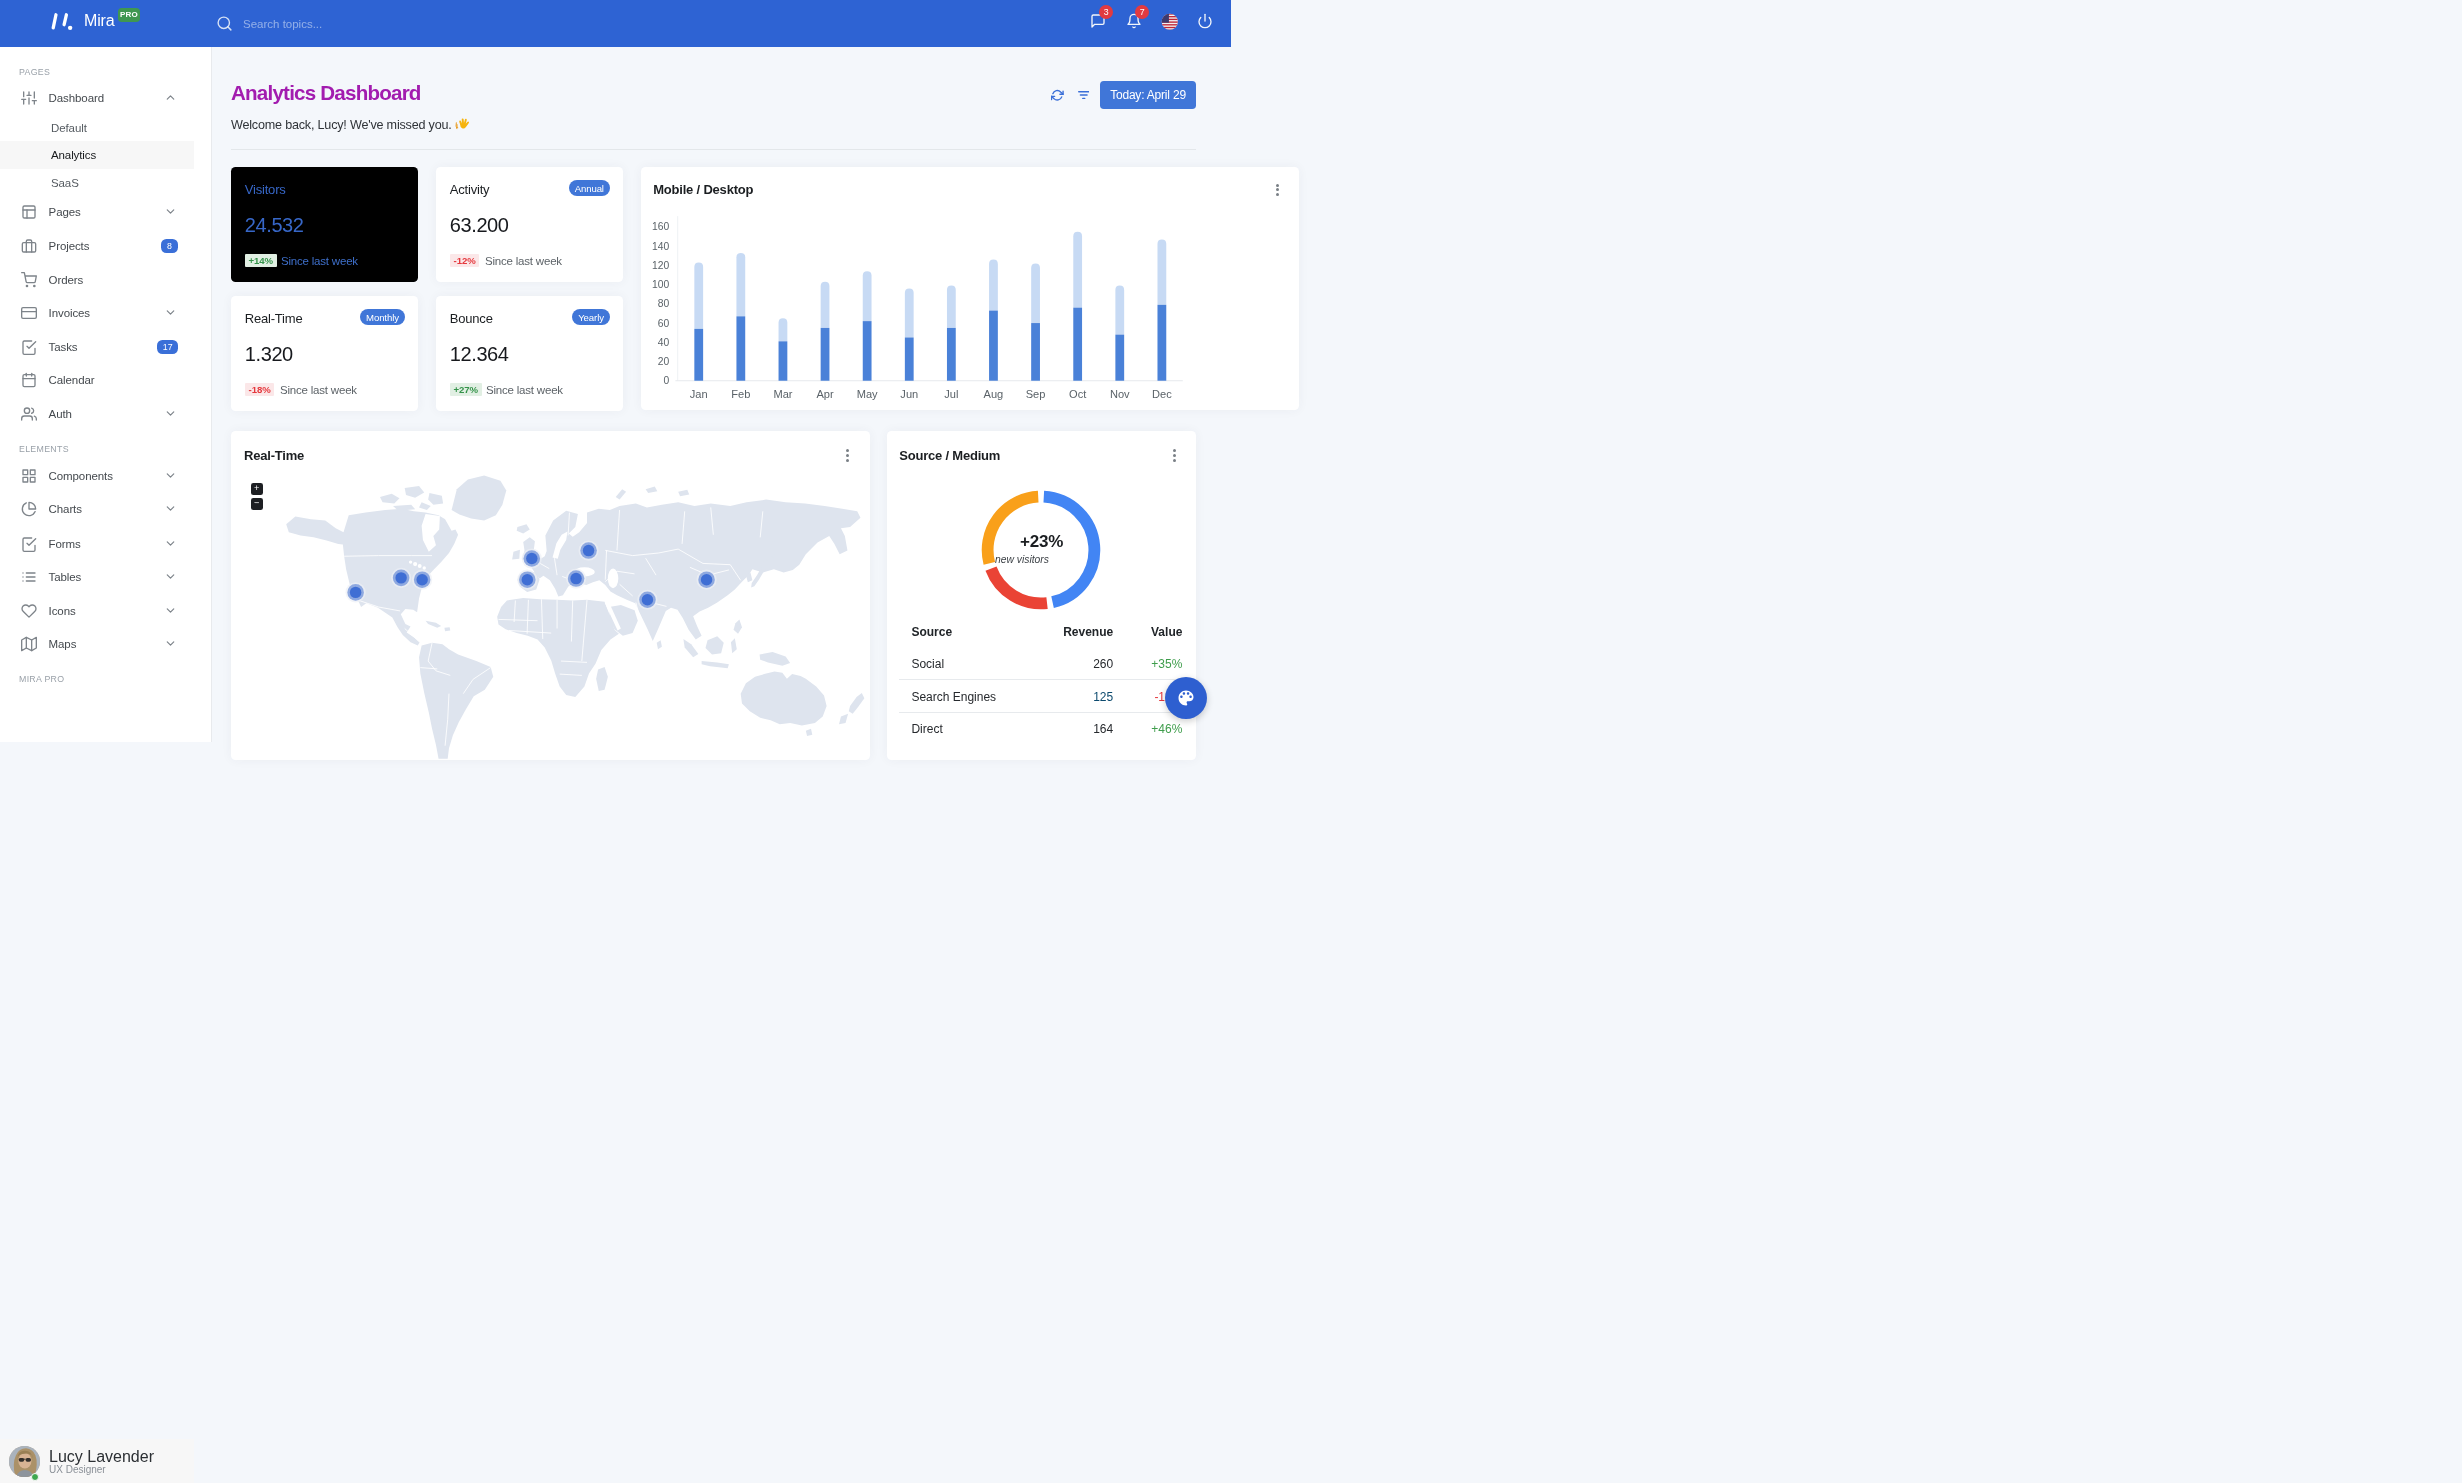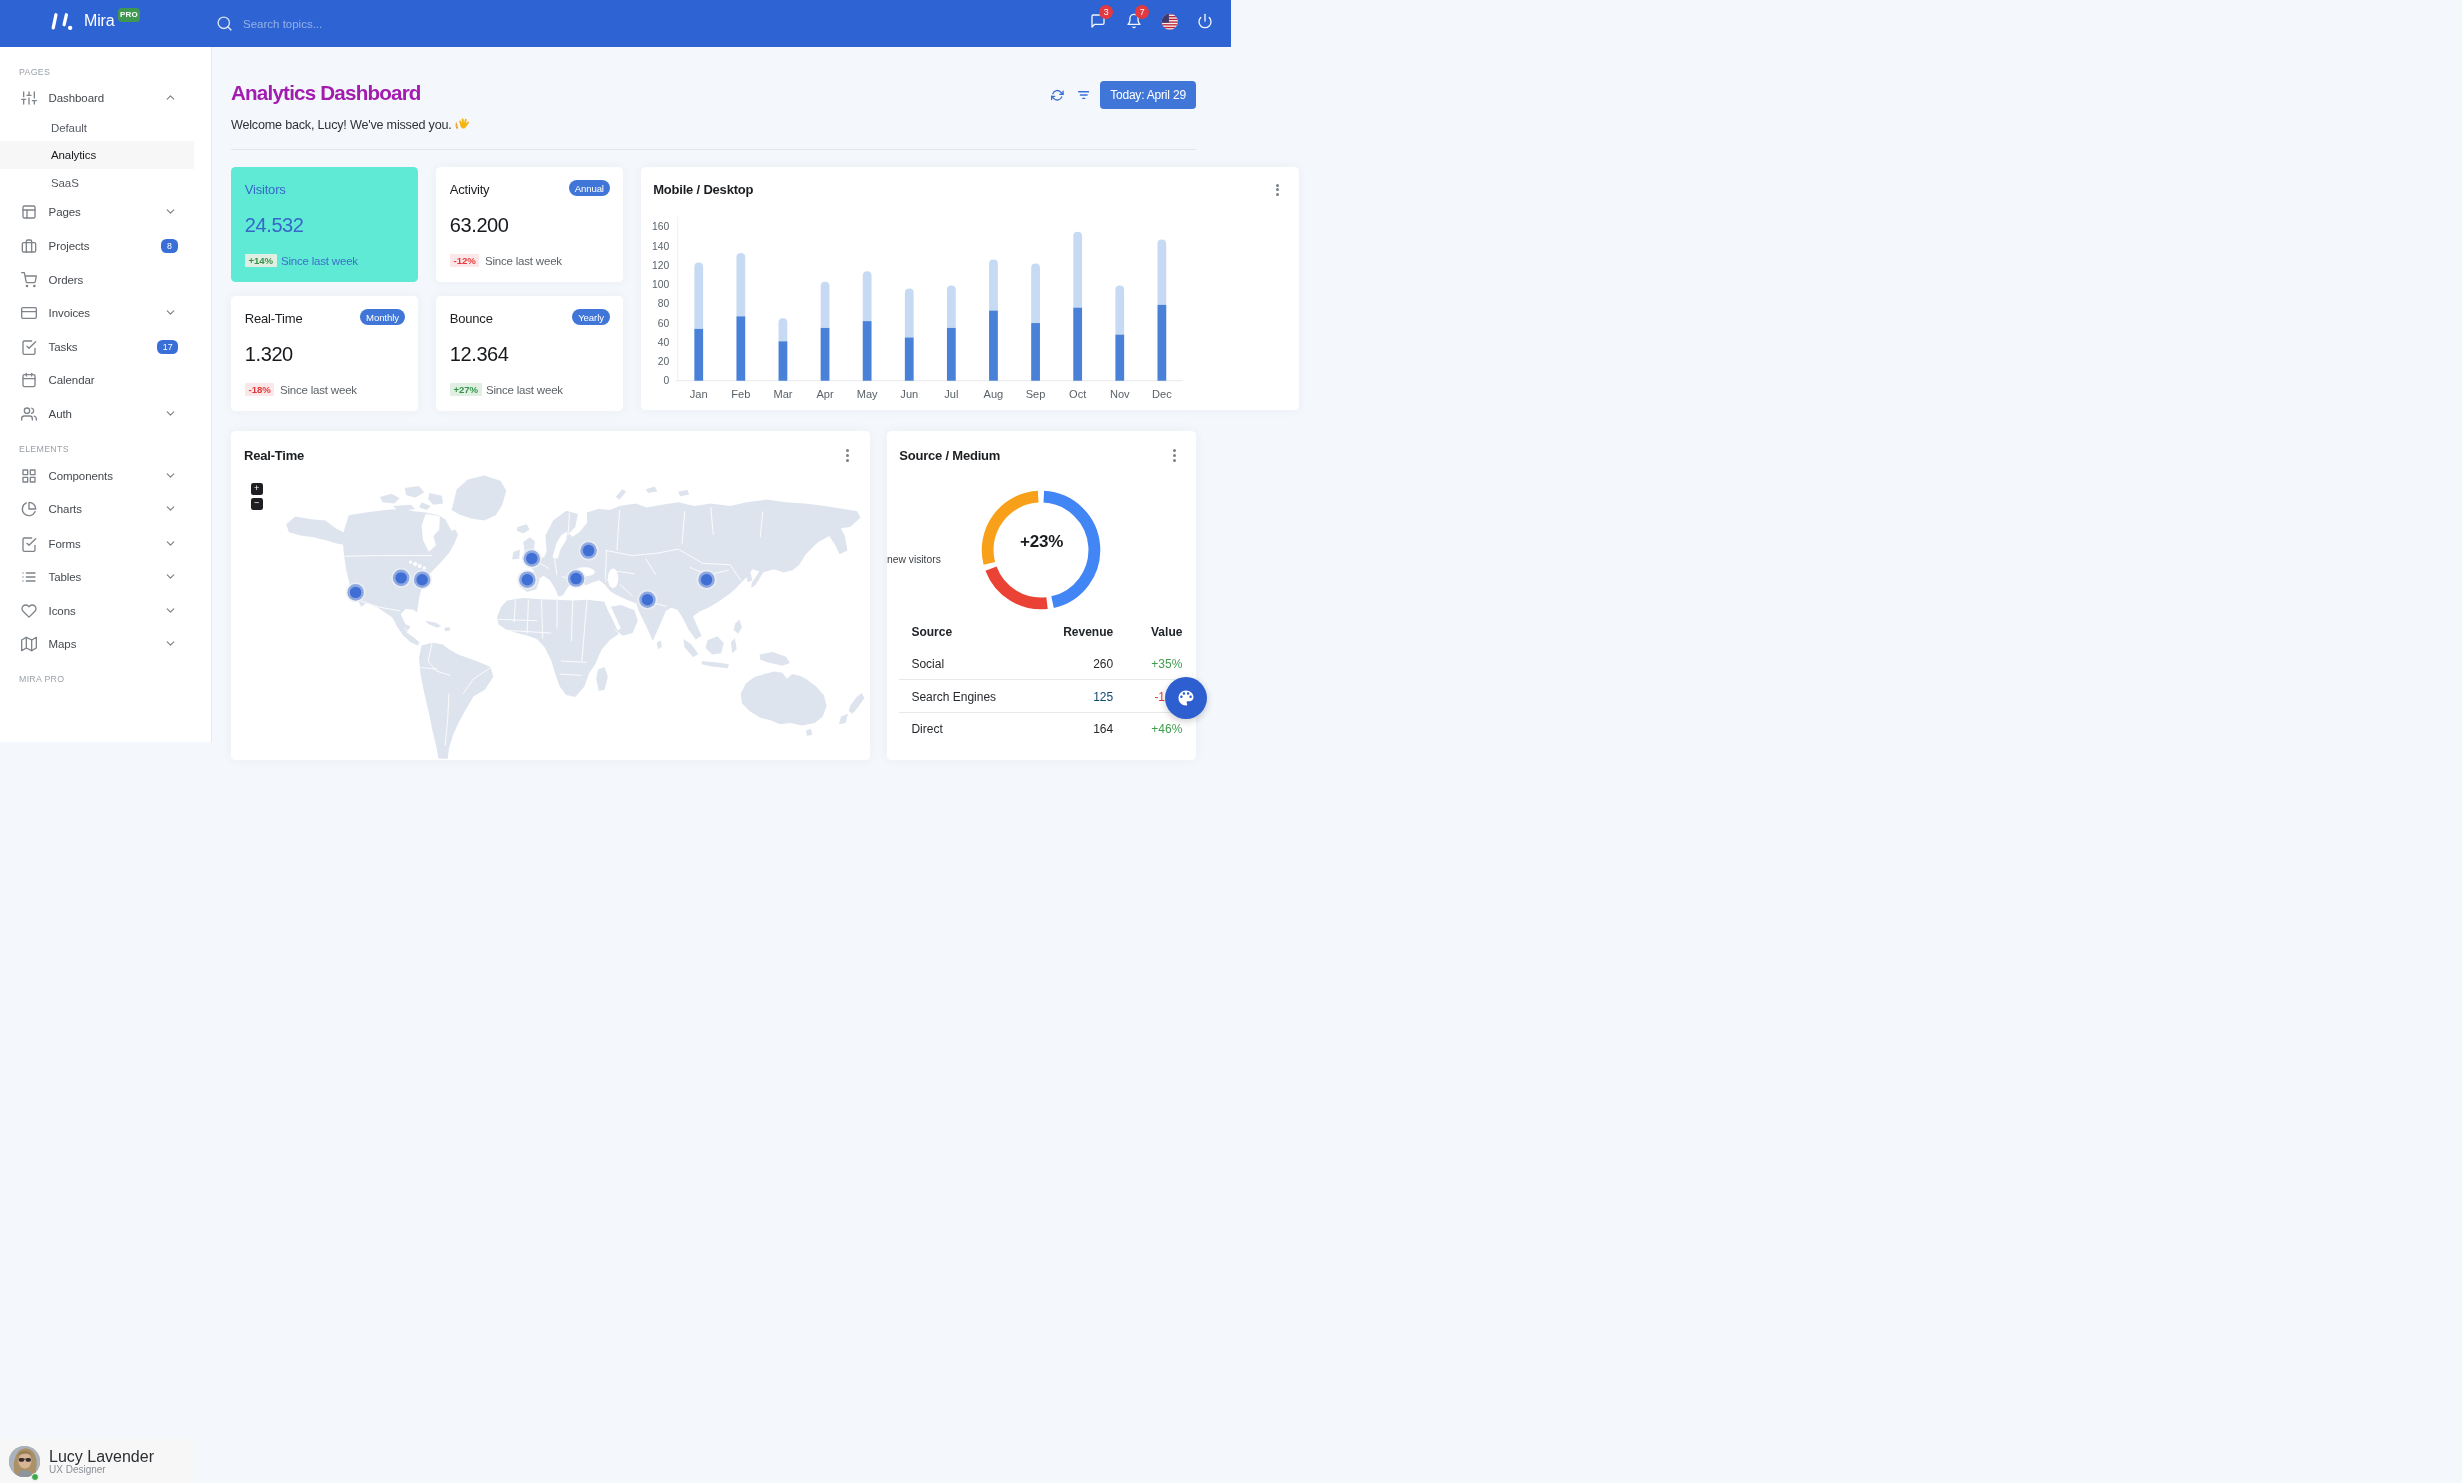--- a/index.html
+++ b/index.html
@@ -331,21 +331,21 @@
         <path d="M3.51 9a9 9 0 0 1 14.85-3.36L23 10M1 14l4.64 4.36A9 9 0 0 0 20.49 15"></path>
       </svg>
     <svg width="11.5" height="8.4" viewBox="0 0 15 11" style="margin-right:10.7px">
       <rect x="0" y="0" width="15" height="1.9" rx="0.95" fill="#3a6fd8"></rect>
       <rect x="2.2" y="4.4" width="10.6" height="1.9" rx="0.95" fill="#3a6fd8"></rect>
       <rect x="5.3" y="8.8" width="4.4" height="1.9" rx="0.95" fill="#3a6fd8"></rect>
     </svg>
     <div class="btn-today">Today: April 29</div>
   </div>
 
-  <div class="card" style="left:37px;top:120px;width:187px;height:115px;background:#5eead4;box-shadow:none;">
+  <div class="card" style="left:37px;top:120px;width:187px;height:115px;background:#000000;box-shadow:none;">
     <div class="card-title" style="position:absolute;left:13.8px;top:14.5px;color:#3767c8;font-weight:normal;">Visitors</div>
     <div class="stat-num" style="position:absolute;left:13.8px;top:47px;color:#3767c8;">24.532</div>
     <div style="position:absolute;left:13.8px;top:86px;"><span class="chip g">+14%</span></div>
     <div class="since" style="position:absolute;left:50px;top:88px;color:#3e6fca;">Since last week</div>
   </div>
   <div class="card" style="left:242px;top:120px;width:187px;height:115px;">
     <div class="card-title" style="position:absolute;left:13.8px;top:14.5px;font-weight:normal;">Activity</div>
     <div class="pill">Annual</div>
     <div class="stat-num" style="position:absolute;left:13.8px;top:47px;">63.200</div>
     <div style="position:absolute;left:13.8px;top:86px;"><span class="chip r">-12%</span></div>
@@ -551,21 +551,21 @@
     <div class="more-v" style="right:20px;top:23px;"></div>
     <div class="more-v" style="right:20px;top:27.5px;"></div>
     <div style="position:absolute;left:93px;top:58px;width:122px;height:122px;">
         <svg width="122" height="122" viewBox="0 0 160 160">
           <path d="M83.66 10.10 A70.0 70.0 0 0 1 95.15 148.34" stroke="#4285f4" stroke-width="15.5" fill="none"></path>
           <path d="M87.92 149.55 A70.0 70.0 0 0 1 14.43 104.51" stroke="#ea4335" stroke-width="15.5" fill="none"></path>
           <path d="M12.23 97.53 A70.0 70.0 0 0 1 76.34 10.10" stroke="#f9a01a" stroke-width="15.5" fill="none"></path>
         </svg>
       </div>
     <div style="position:absolute;left:0px;top:101px;width:309px;text-align:center;font-size:17px;font-weight:bold;letter-spacing:-0.2px;color:#1b1e21;">+23%</div>
-    <div style="position:absolute;left:0px;top:123px;width:270px;text-align:left;font-size:10.3px;color:#3c4146;">new visitors</div>
+    <div style="position:absolute;left:0px;top:123px;width:270px;text-align:center;font-size:10.3px;color:#3c4146;font-style:italic;">new visitors</div>
     <div style="position:absolute;left:12.2px;top:188px;width:284px;">
         <div style="position:relative;width:284px;height:138px;font-size:12px;">
 <div style="position:absolute;left:12.2px;top:6.1px;font-weight:bold;color:#212529;">Source</div>
 <div style="position:absolute;right:70px;top:6.1px;font-weight:bold;color:#212529;">Revenue</div>
 <div style="position:absolute;right:0.8px;top:6.1px;font-weight:bold;color:#212529;">Value</div>
 <div style="position:absolute;left:12.2px;top:38px;color:#26292d;">Social</div>
 <div style="position:absolute;right:70px;top:38px;color:#26292d;">260</div>
 <div style="position:absolute;right:0.8px;top:38px;color:#3f9d4c;">+35%</div>
 <div style="position:absolute;left:12.2px;top:71px;color:#26292d;">Search Engines</div>
 <div style="position:absolute;right:70px;top:71px;color:#0c4a6e;">125</div>

